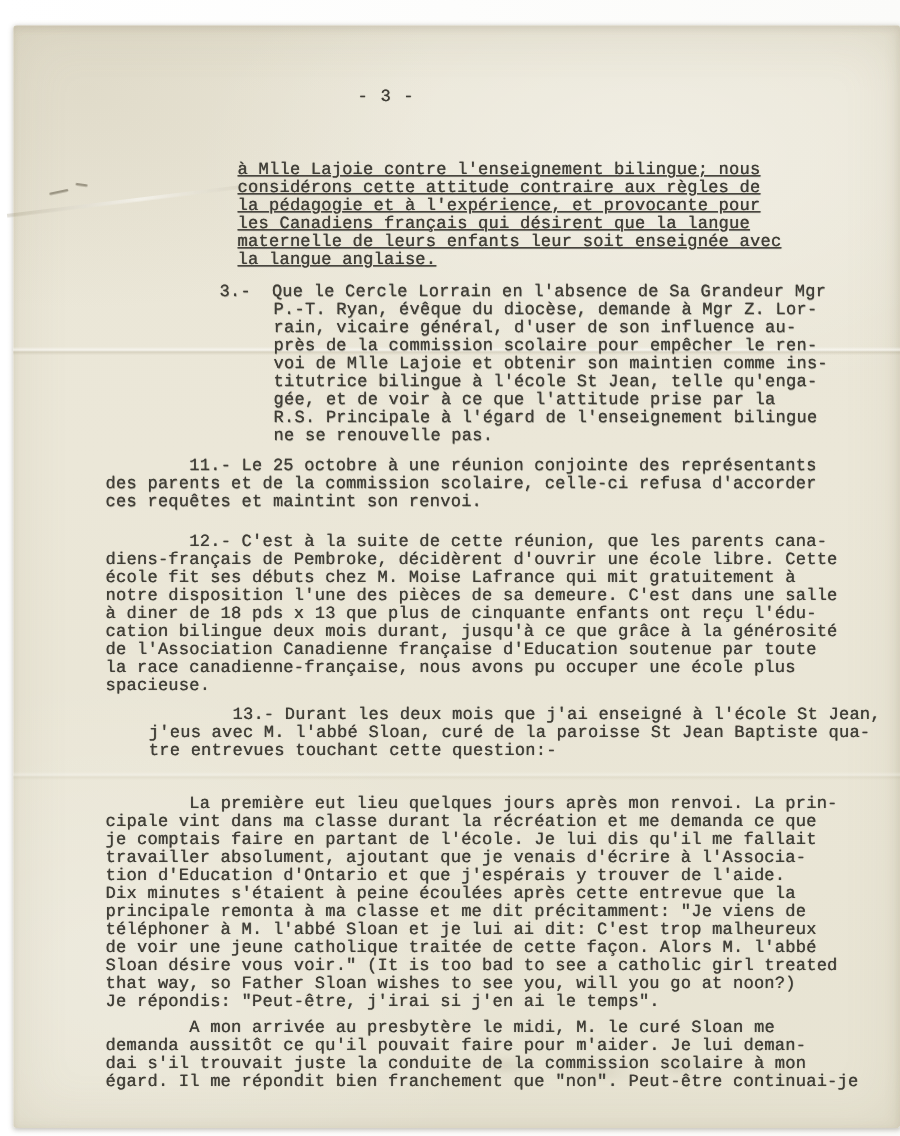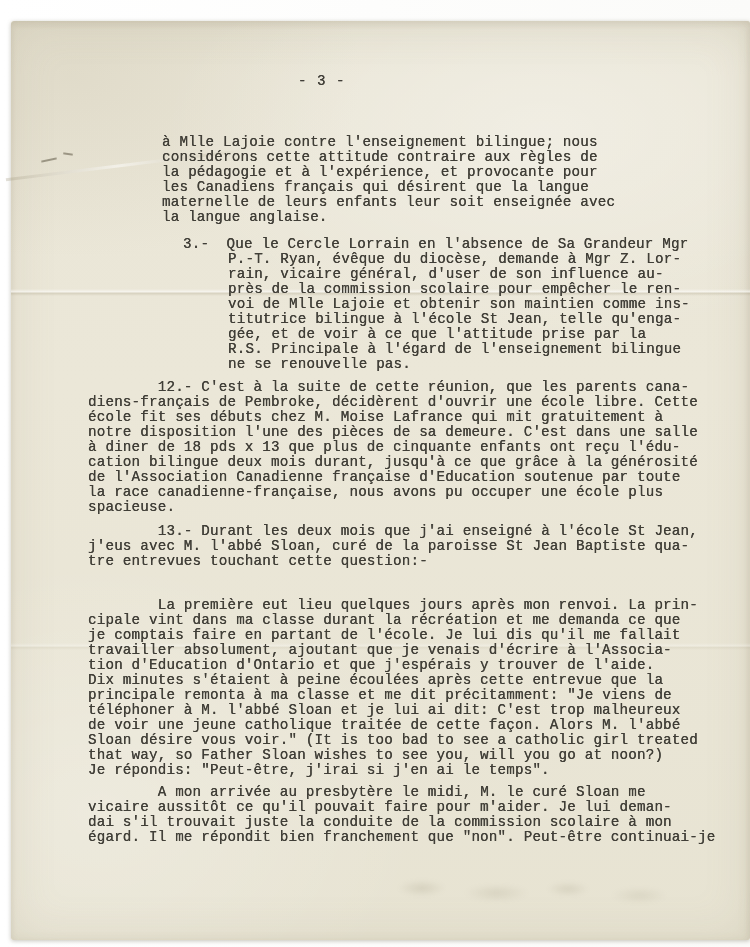--- a/index.html
+++ b/index.html
@@ -105,25 +105,25 @@
     line-height: 15px;
     letter-spacing: 0.2px;
     color: #403e37;
     text-shadow: 0 0 0.6px rgba(64,62,55,0.85), 0.3px 0.3px 0.3px rgba(64,62,55,0.35);
   }
   .block {
     white-space: pre-wrap;
     margin: 0;
   }
   .page-number   { margin-left: 210px; letter-spacing: 1px; }
-  .quote-block   { margin-top: 46px; margin-left: 74px; }
+  .quote-block   { margin-top: 46px; margin-left: 110px; text-decoration: underline; }
   .item-block    { margin-top: 12px; margin-left: 140px; text-indent: -45px; }
   .para-11       { margin-top: 10px; }
-  .para-12       { margin-top: 8px; }
-  .para-13       { margin-top: 9px;  }
+  .para-12       { margin-top: 18px; }
+  .para-13       { margin-top: 9px; margin-left: 36px;  }
   .para-14       { margin-top: 29px; }
   .para-15       { margin-top: 7px;  }
   .underlined-passage {
     text-decoration-thickness: 1.8px;
     text-underline-offset: 3px;
     text-decoration-color: rgba(55,53,46,0.95);
   }
 </style>
 </head>
 <body>
@@ -153,20 +153,23 @@
     <div class="block item-block">3.-  Que le Cercle Lorrain en l'absence de Sa Grandeur Mgr
 P.-T. Ryan, évêque du diocèse, demande à Mgr Z. Lor-
 rain, vicaire général, d'user de son influence au-
 près de la commission scolaire pour empêcher le ren-
 voi de Mlle Lajoie et obtenir son maintien comme ins-
 titutrice bilingue à l'école St Jean, telle qu'enga-
 gée, et de voir à ce que l'attitude prise par la
 R.S. Principale à l'égard de l'enseignement bilingue
 ne se renouvelle pas.</div>
 
+    <div class="block para-11">        11.- Le 25 octobre à une réunion conjointe des représentants
+des parents et de la commission scolaire, celle-ci refusa d'accorder
+ces requêtes et maintint son renvoi.</div>
 
     <div class="block para-12">        12.- C'est à la suite de cette réunion, que les parents cana-
 diens-français de Pembroke, décidèrent d'ouvrir une école libre. Cette
 école fit ses débuts chez M. Moise Lafrance qui mit gratuitement à
 notre disposition l'une des pièces de sa demeure. C'est dans une salle
 à diner de 18 pds x 13 que plus de cinquante enfants ont reçu l'édu-
 cation bilingue deux mois durant, jusqu'à ce que grâce à la générosité
 de l'Association Canadienne française d'Education soutenue par toute
 la race canadienne-française, nous avons pu occuper une école plus
 spacieuse.</div>
@@ -182,18 +185,18 @@
 tion d'Education d'Ontario et que j'espérais y trouver de l'aide.
 Dix minutes s'étaient à peine écoulées après cette entrevue que la
 principale remonta à ma classe et me dit précitamment: "</span><span class="underlined-passage">Je viens de
 téléphoner à M. l'abbé Sloan et je lui ai dit: C'est trop malheureux
 de voir une jeune catholique traitée de cette façon. Alors M. l'abbé
 Sloan désire vous voir.</span><span>" (It is too bad to see a catholic girl treated
 that way, so Father Sloan wishes to see you, will you go at noon?)
 Je répondis: "Peut-être, j'irai si j'en ai le temps".</span></div>
 
     <div class="block para-15">        A mon arrivée au presbytère le midi, M. le curé Sloan me
-vicaire aussitôt ce qu'il pouvait faire pour m'aider. Je lui deman-
+demanda aussitôt ce qu'il pouvait faire pour m'aider. Je lui deman-
 dai s'il trouvait juste la conduite de la commission scolaire à mon
 égard. Il me répondit bien franchement que "non". Peut-être continuai-je</div>
 
   </div>
 </div>
 
 </body></html>

